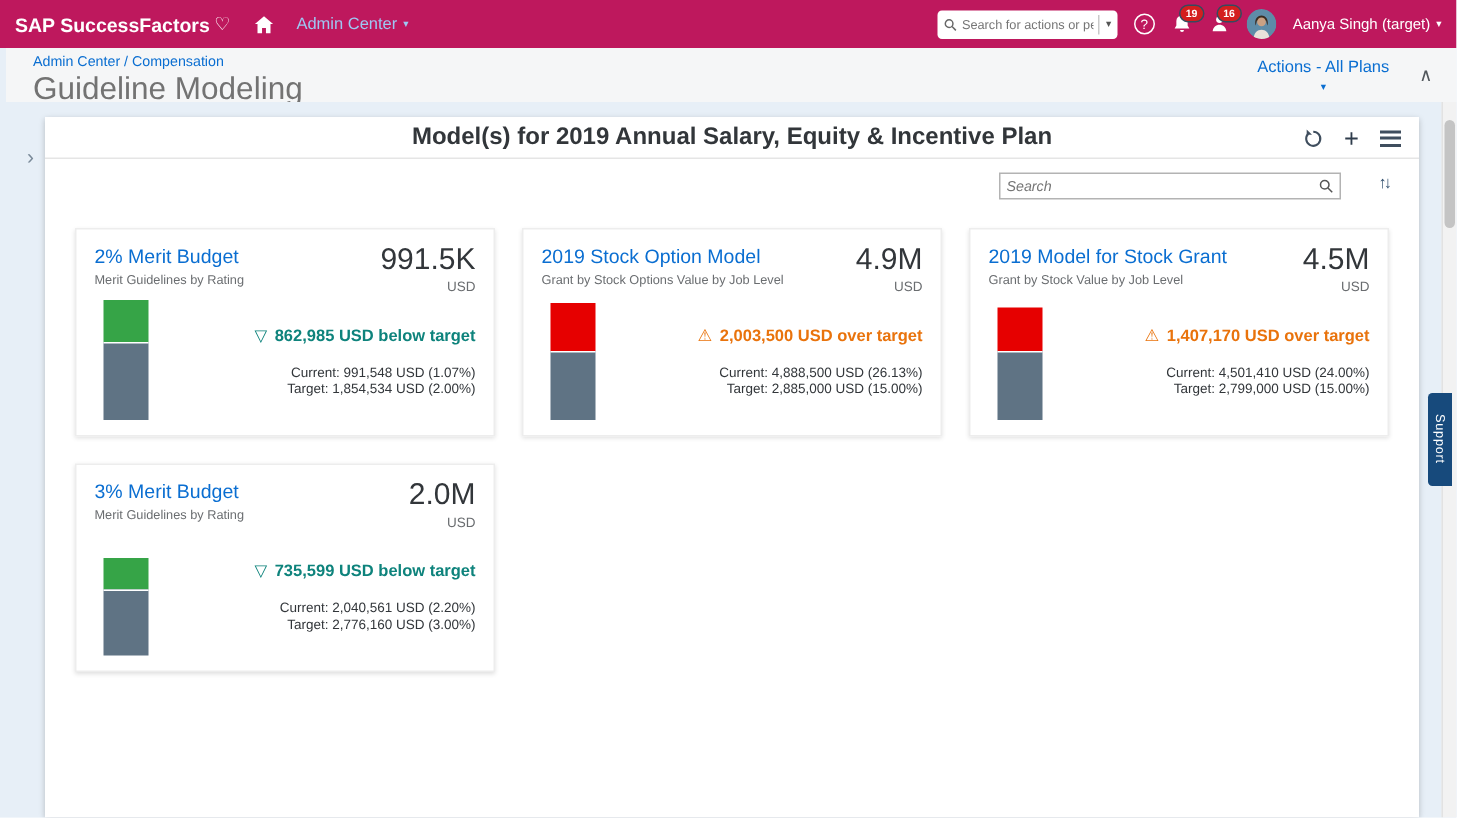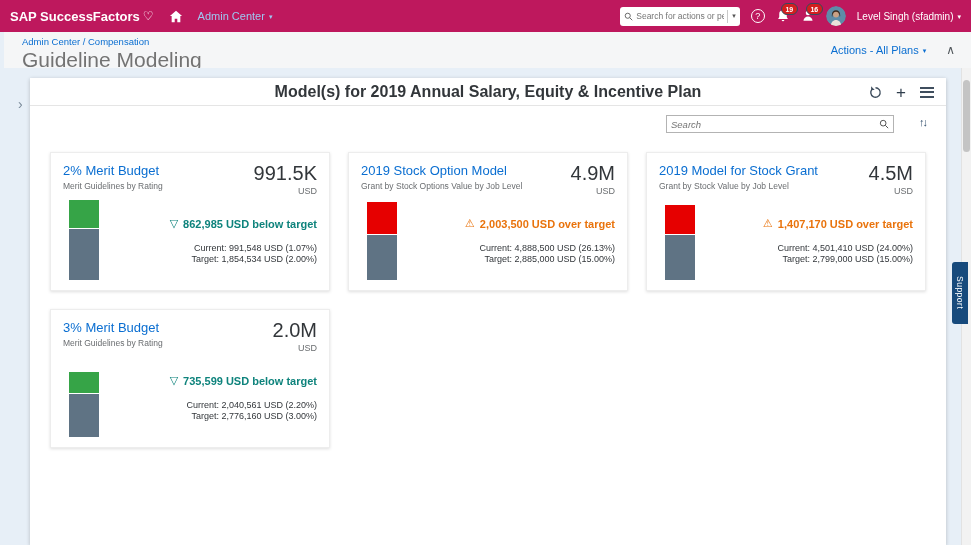--- a/index.html
+++ b/index.html
@@ -28,21 +28,21 @@
   .badge{position:absolute;top:-6px;right:-8px;background:#d41e1e;color:#fff;font-size:7px;font-weight:bold;
     border-radius:7px;padding:1.5px 3.5px;line-height:1;border:1px solid #354a5f;}
   .avatar{width:20px;height:20px;border-radius:50%;overflow:hidden;cursor:pointer;flex:none;}
   .user{color:#fff;font-size:10px;display:flex;align-items:center;gap:4px;cursor:pointer;white-space:nowrap;}
 
   
   .subheader{position:absolute;top:32px;left:4px;right:0;height:36px;background:#f5f6f7;padding:4px 18px;}
   .breadcrumb{font-size:9.5px;color:#0a6ed1;cursor:pointer;}
   .page-title{font-size:21px;color:#737373;margin-top:1px;}
   .subheader-right{position:absolute;right:16px;top:0;height:100%;display:flex;align-items:center;gap:20px;}
-  .actions-link{color:#0a6ed1;font-size:11px;display:flex;align-items:center;gap:4px;cursor:pointer;}
+  .actions-link{color:#0a6ed1;font-size:11px;display:flex;align-items:center;gap:4px;cursor:pointer;flex-direction:column;}
   .collapse-arrow{color:#51575c;font-size:12px;cursor:pointer;}
 
   
   .content{position:absolute;top:68px;left:0;right:0;bottom:0;background:#e7eff7;}
   .expander{position:absolute;left:18px;top:28px;color:#7a8a99;font-size:14px;cursor:pointer;}
   .panel{position:absolute;left:30px;right:25px;top:10px;bottom:0;background:#fff;box-shadow:0 1px 4px rgba(0,0,0,.22);}
   .panel-header{height:28px;border-bottom:1px solid #e5e5e5;position:relative;}
   .panel-title{text-align:center;font-size:16px;font-weight:bold;color:#32363a;line-height:28px;}
   .panel-icons{position:absolute;right:12px;top:0;height:28px;display:flex;align-items:center;gap:14px;color:#3f4e5e;}
   .p-icon{cursor:pointer;display:flex;align-items:center;}
@@ -127,21 +127,21 @@
     </span>
     <span class="avatar">
       <svg width="20" height="20" viewBox="0 0 20 20">
           <circle cx="10" cy="10" r="10" fill="#5e8ca8"></circle>
           <path d="M5.8 9.2c0-3 1.8-4.9 4.2-4.9s4.2 1.9 4.2 4.9c0 1-.3 1.8-.3 1.8l-.8-3.2H6.9l-.8 3.2s-.3-.8-.3-1.8z" fill="#3a2b20"></path>
           <circle cx="10" cy="8.6" r="2.9" fill="#caa184"></circle>
           <path d="M4.6 20c.4-4 2.6-6.1 5.4-6.1s5 2.1 5.4 6.1z" fill="#e9e2da"></path>
         </svg>
     </span>
     <span class="user">
-      <span>Level Singh (sfadmin)</span>
+      <span>Aanya Singh (target)</span>
       <span class="chev">▾</span>
     </span>
   </div>
 </header>
 
 <div class="subheader">
   <div class="breadcrumb">Admin Center / Compensation</div>
   <div class="page-title">Guideline Modeling</div>
   <div class="subheader-right">
     <span class="actions-link">

